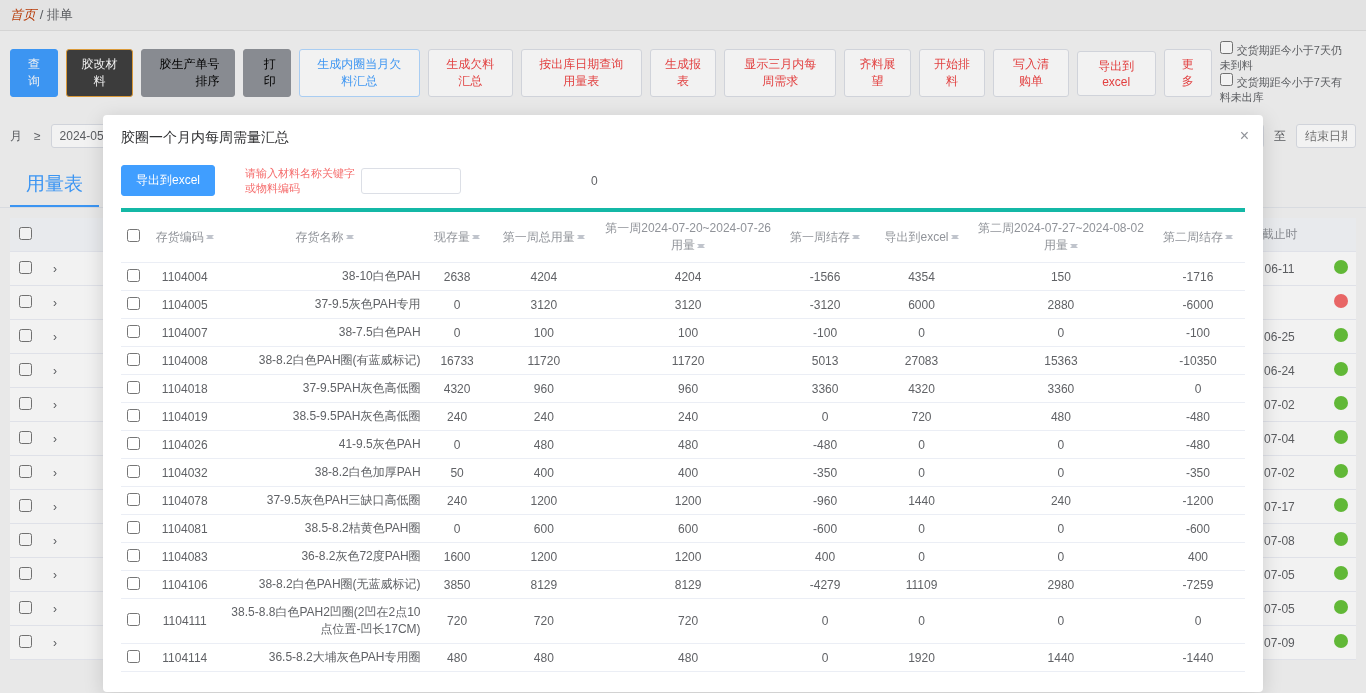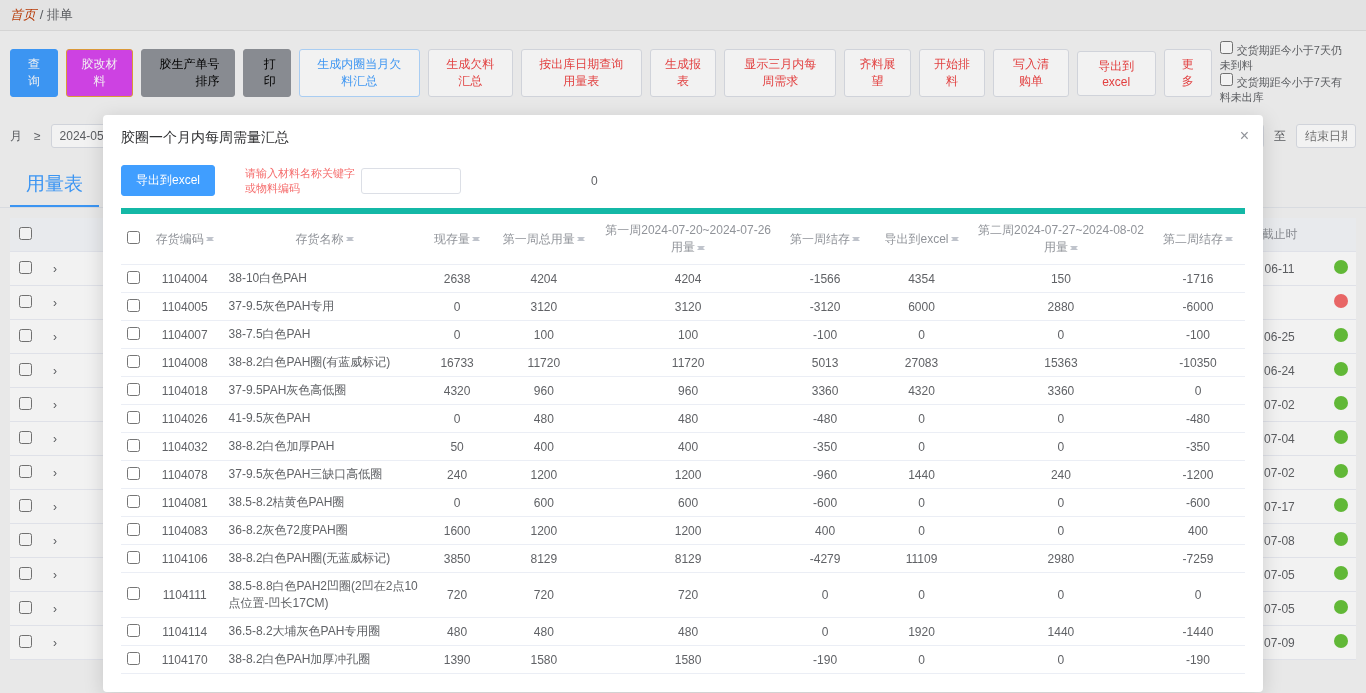--- a/index.html
+++ b/index.html
@@ -4,21 +4,21 @@
   <style>
     * { box-sizing: border-box; margin: 0; padding: 0; }
     body { font-family: "Microsoft YaHei", Arial, sans-serif; font-size: 12px; background: #f5f5f5; color: #606266; width: 1366px; height: 693px; overflow: hidden; position: relative; }
     
     .breadcrumb { background: #f0f0f0; padding: 6px 10px; font-size: 13px; color: #606266; border-bottom: 1px solid #e0e0e0; }
     .breadcrumb a { color: #c2410c; text-decoration: none; font-style: italic; }
     
     .toolbar { display: flex; align-items: center; padding: 10px; gap: 8px; background: #f5f5f5; }
     .btn { padding: 6px 14px; border: 1px solid #dcdfe6; border-radius: 3px; background: #fff; cursor: pointer; font-size: 12px; color: #ef4444; }
     .btn-primary { background: #409eff; color: #fff; border-color: #409eff; }
-    .btn-warning { background: #d946ef; color: #fff; border-color: #e6a23c; }
+    .btn-warning { background: #404040; color: #fff; border-color: #e6a23c; }
     .btn-info { background: #909399; color: #000000; border-color: #909399; text-align: right; }
     
     .checkboxes { margin-left: auto; margin-right: 10px; font-size: 11px; }
     .checkboxes label { display: block; }
     .checkboxes input { margin-right: 4px; }
     
     .filters { display: flex; align-items: center; padding: 4px 10px 10px; gap: 6px; background: #f5f5f5; font-size: 12px; }
     .filters .label { color: #606266; margin-right: 2px; }
     .filters input, .filters select { padding: 4px 8px; border: 1px solid #dcdfe6; border-radius: 3px; font-size: 12px; color: #606266; }
     .filters .sep { margin: 0 4px; color: #606266; }
@@ -38,25 +38,25 @@
     .modal-overlay { position: absolute; inset: 0; background: rgba(0,0,0,0.05); display: flex; align-items: flex-start; justify-content: center; padding-top: 115px; }
     .modal { width: 1160px; background: #fff; border-radius: 4px; box-shadow: 0 4px 20px rgba(0,0,0,0.15); padding: 14px 18px; position: relative; }
     .modal-close { position: absolute; top: 12px; right: 14px; font-size: 16px; color: #909399; cursor: pointer; }
     .modal-title { font-size: 14px; color: #303133; margin-bottom: 18px; }
     
     .modal-toolbar { display: flex; align-items: center; gap: 30px; margin-bottom: 12px; }
     .modal-toolbar .search-label { color: #f56c6c; font-size: 11px; max-width: 110px; line-height: 1.3; }
     .modal-toolbar input { padding: 5px 8px; border: 1px solid #dcdfe6; border-radius: 3px; font-size: 12px; width: 100px; }
     .modal-toolbar .zero { color: #606266; font-size: 12px; margin-left: 100px; }
     
-    .modal-table-wrap { height: 470px; overflow-y: auto; overflow-x: auto; border-top: 6px solid #14b8a6; }
+    .modal-table-wrap { height: 470px; overflow-y: auto; overflow-x: auto; border-top: 4px solid #14b8a6; }
     .modal-table { width: 100%; border-collapse: collapse; font-size: 12px; min-width: 1120px; }
     .modal-table th { padding: 8px 4px; background: #fff; color: #909399; font-weight: normal; text-align: center; border-bottom: 1px solid #ebeef5; position: sticky; top: 0; z-index: 1; }
     .modal-table td { padding: 5px 4px; text-align: center; border-bottom: 1px solid #ebeef5; color: #606266; }
-    .modal-table td.name-cell { text-align: left; }
+    .modal-table td.name-cell { text-align: right; }
     .sort-icon { display: inline-block; width: 8px; height: 12px; position: relative; vertical-align: middle; margin-left: 2px; }
     .sort-icon::before { content: ""; position: absolute; top: 0; left: 0; border: 4px solid transparent; border-bottom-color: #c0c4cc; }
     .sort-icon::after { content: ""; position: absolute; bottom: 0; left: 0; border: 4px solid transparent; border-top-color: #c0c4cc; }
     
     .modal-table input[type="checkbox"] { cursor: pointer; }
     
     ::-webkit-scrollbar { width: 8px; height: 8px; }
     ::-webkit-scrollbar-thumb { background: #c0c4cc; border-radius: 4px; }
     ::-webkit-scrollbar-track { background: #f5f5f5; }
   </style>
@@ -334,20 +334,32 @@
     <td>4320</td>
     <td>960</td>
     <td>960</td>
     <td>3360</td>
     <td>4320</td>
     <td>3360</td>
     <td>0</td>
             </tr>
             <tr>
     <td><input type="checkbox" style=""></td>
+    <td>1104019</td>
+    <td class="name-cell">38.5-9.5PAH灰色高低圈</td>
+    <td>240</td>
+    <td>240</td>
+    <td>240</td>
+    <td>0</td>
+    <td>720</td>
+    <td>480</td>
+    <td>-480</td>
+            </tr>
+            <tr>
+    <td><input type="checkbox" style=""></td>
     <td>1104026</td>
     <td class="name-cell">41-9.5灰色PAH</td>
     <td>0</td>
     <td>480</td>
     <td>480</td>
     <td>-480</td>
     <td>0</td>
     <td>0</td>
     <td>-480</td>
             </tr>

